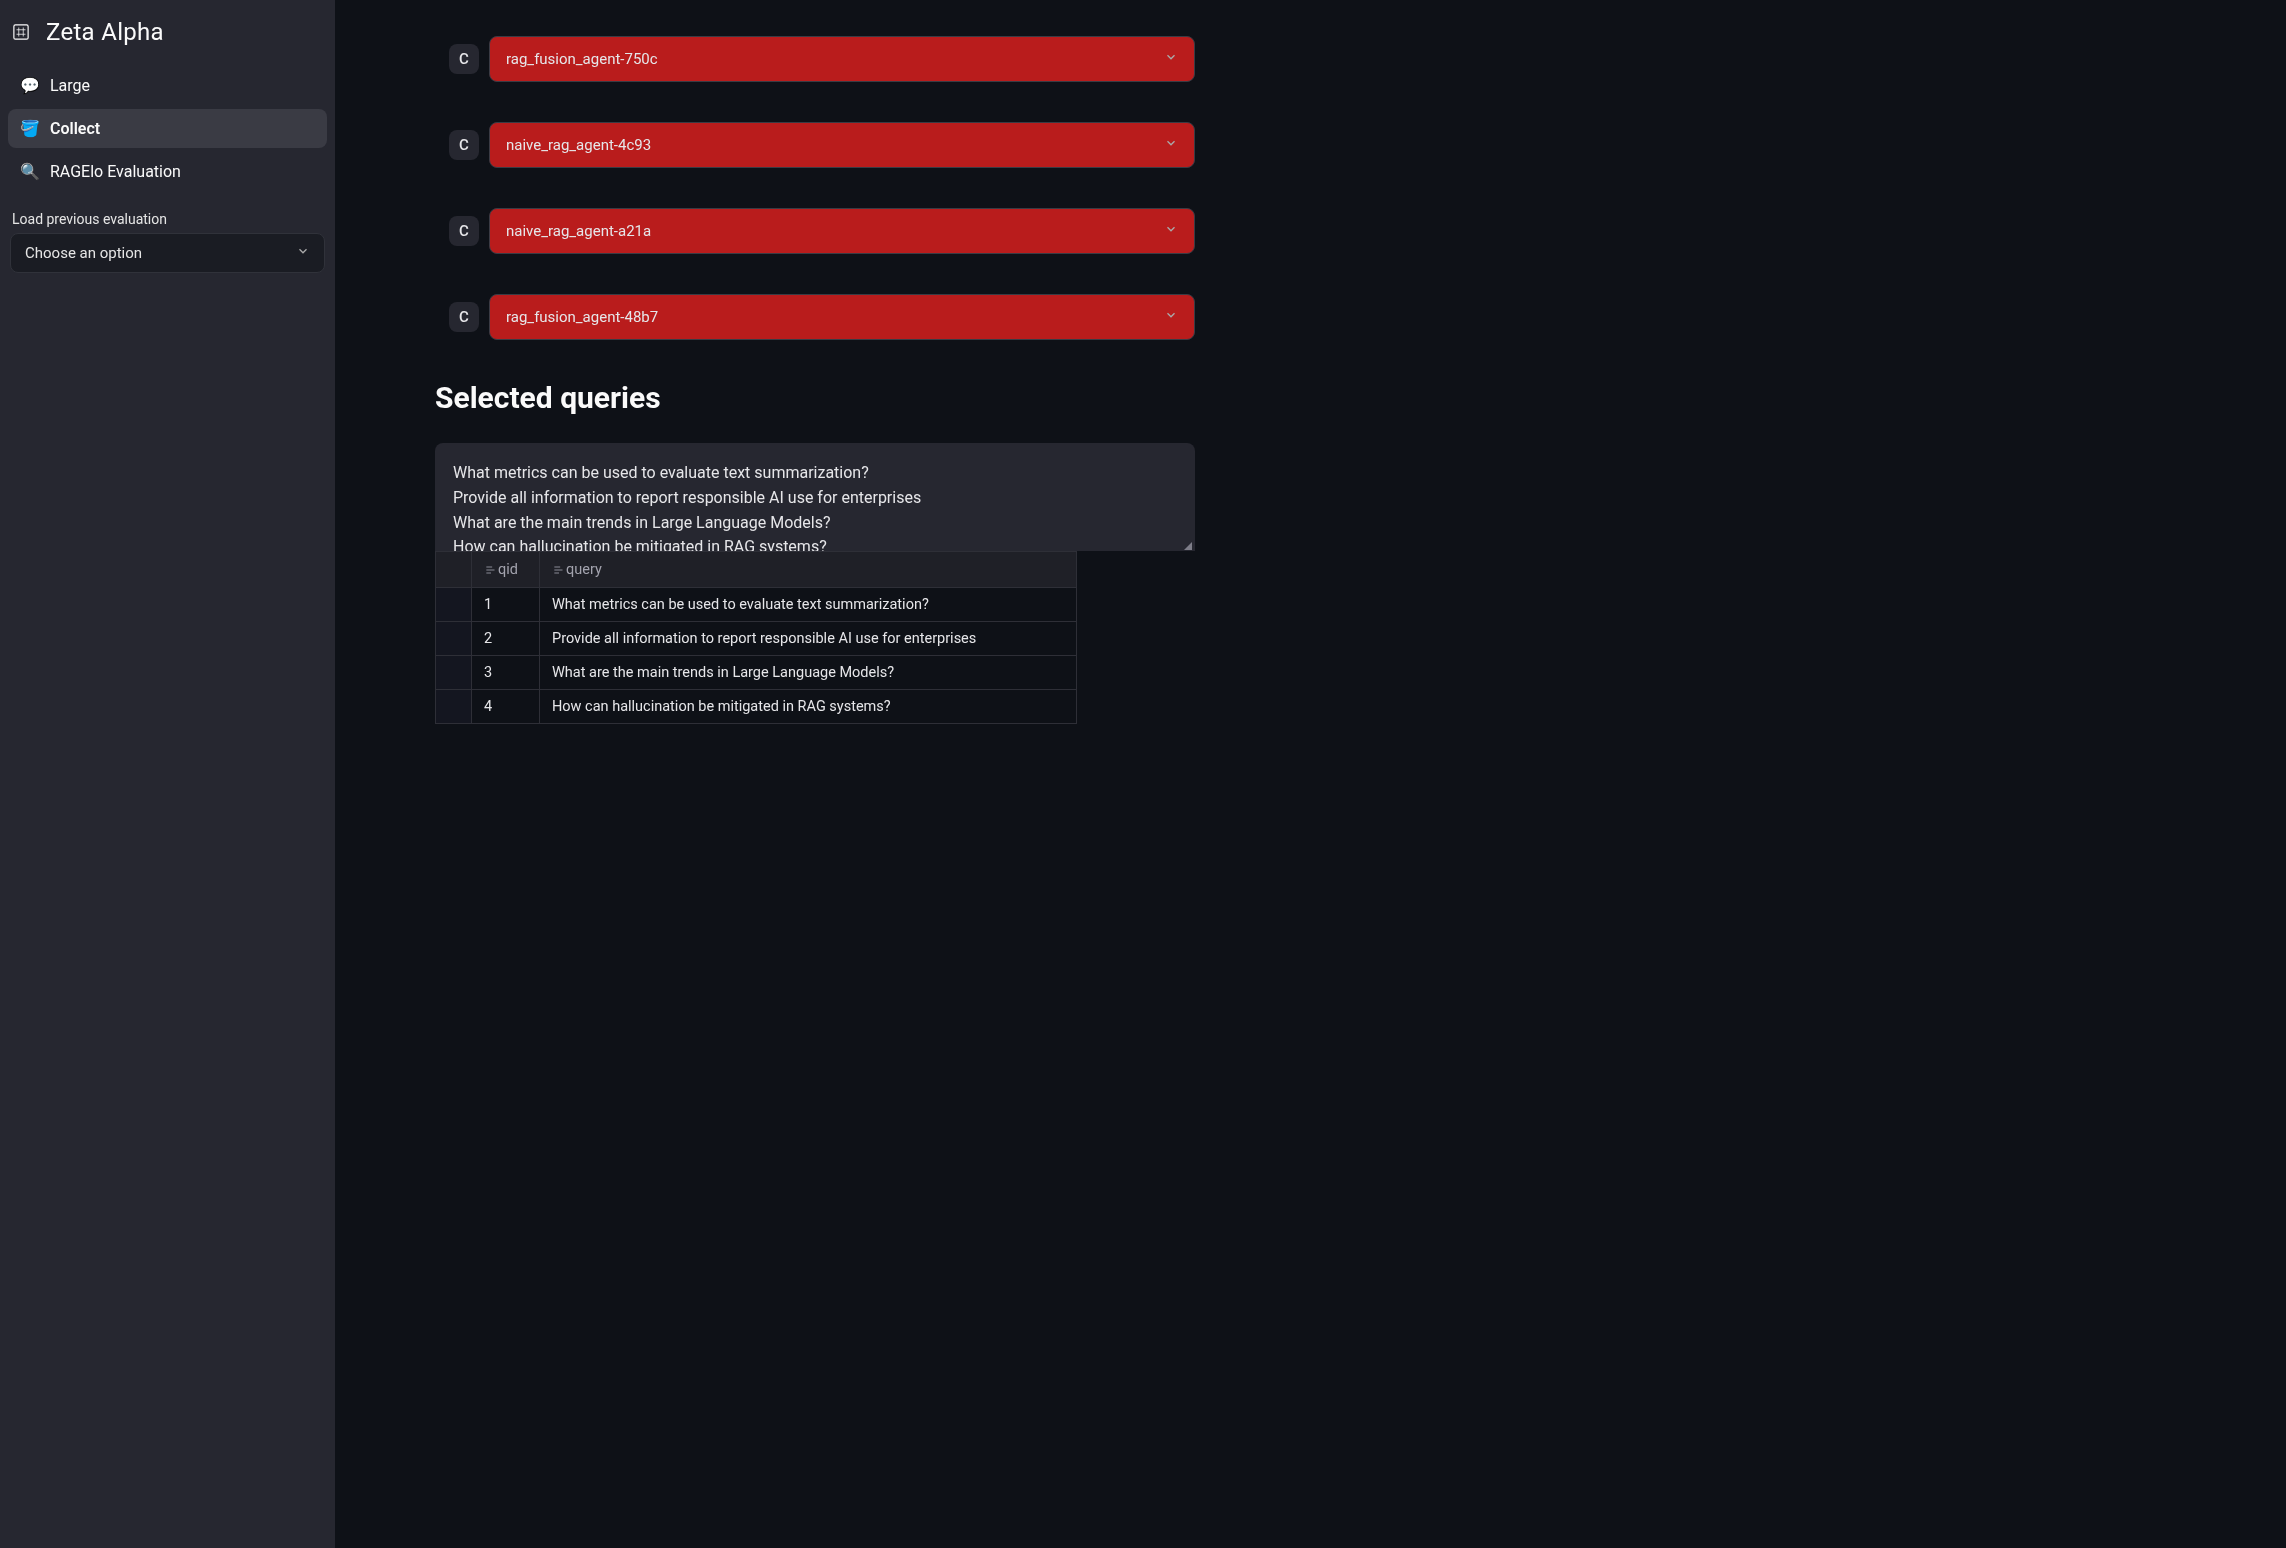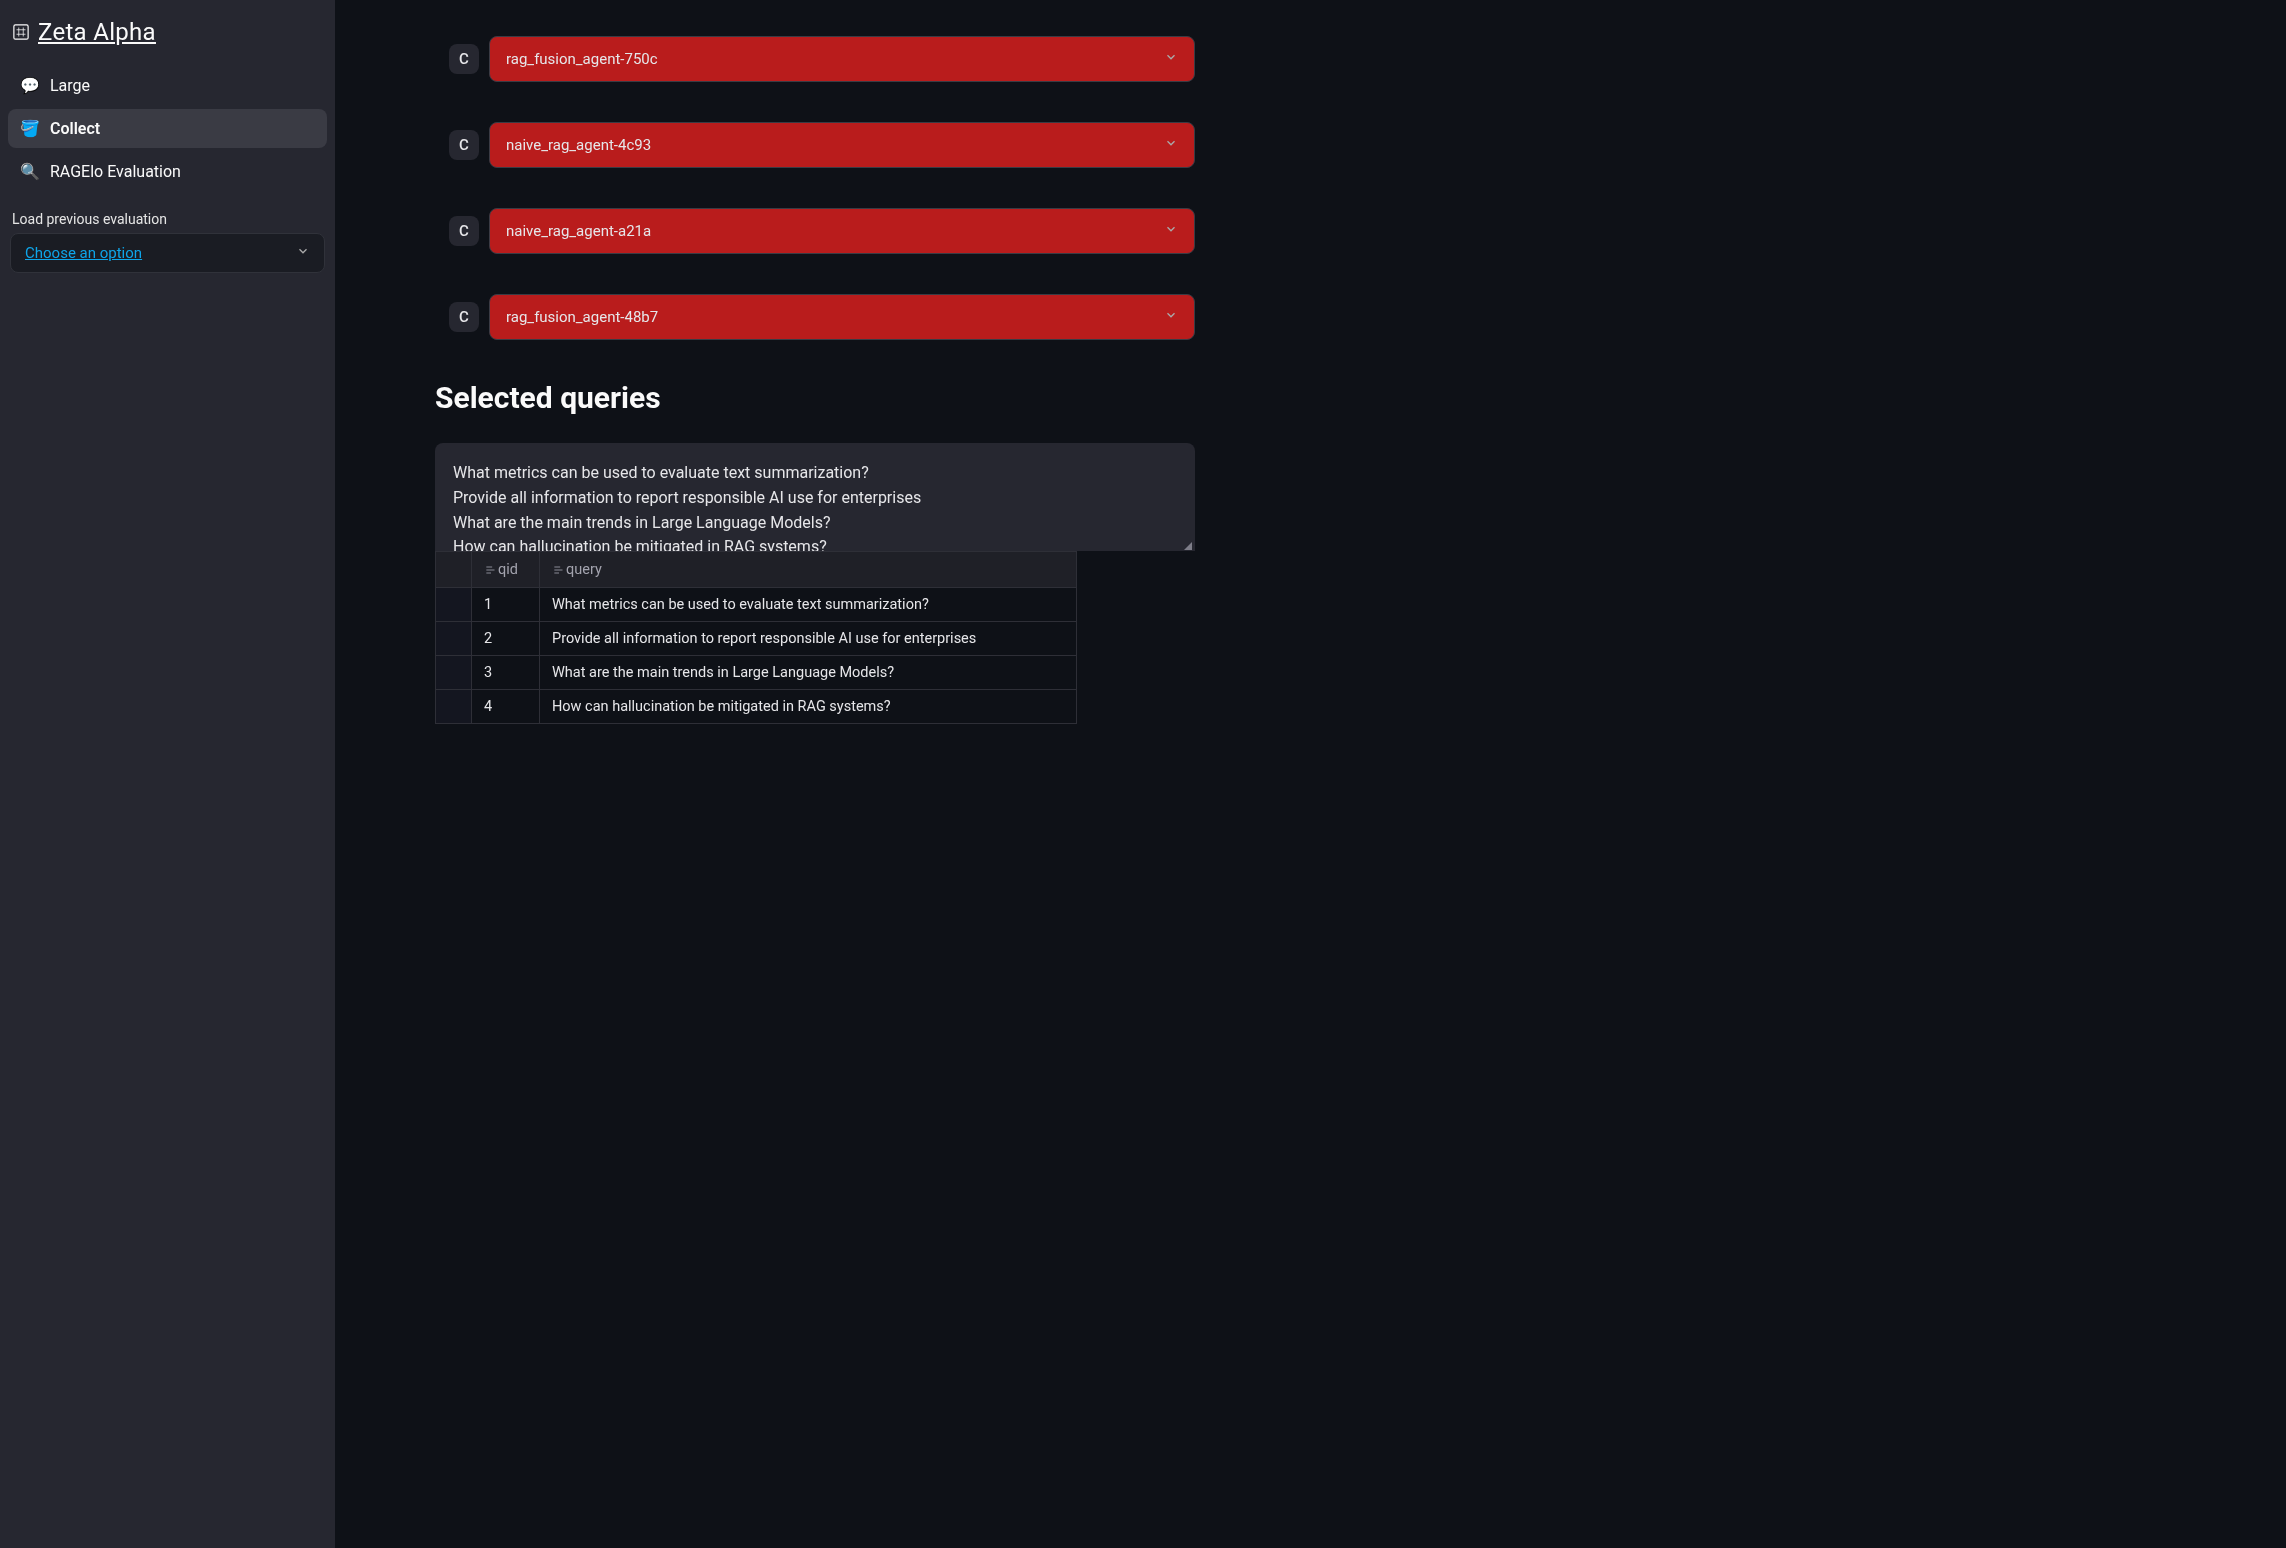--- a/index.html
+++ b/index.html
@@ -17,23 +17,22 @@
     width: 335px;
     background: #262730;
     padding: 12px 8px;
     display: flex;
     flex-direction: column;
     flex-shrink: 0;
   }
   .brand {
     display: flex;
     align-items: center;
-    gap: 8px;
+    gap: 16px;
     padding: 6px 4px 18px 4px;
-    text-decoration: underline;
   }
   .brand-icon svg { display: block; }
   .brand-text {
     font-size: 24px;
     font-weight: 400;
     letter-spacing: 0.3px;
     color: #fafafa;
   }
 
   .nav-item {
@@ -64,25 +63,24 @@
   }
 
   .select-wrap {
     background: #1a1c23;
     border: 1px solid #30323a;
     border-radius: 8px;
     padding: 10px 14px;
     display: flex;
     align-items: flex-end;
     justify-content: space-between;
-    color: #0ea5e9;
+    color: #e5e5e5;
     font-size: 15px;
     cursor: pointer;
     margin: 0 2px;
-    text-decoration: underline;
   }
   .chev { color: #aaa; }
 
   
   .main {
     flex: 1;
     background: #0e1117;
     overflow-y: auto;
     padding: 36px 8px 40px 100px;
   }

